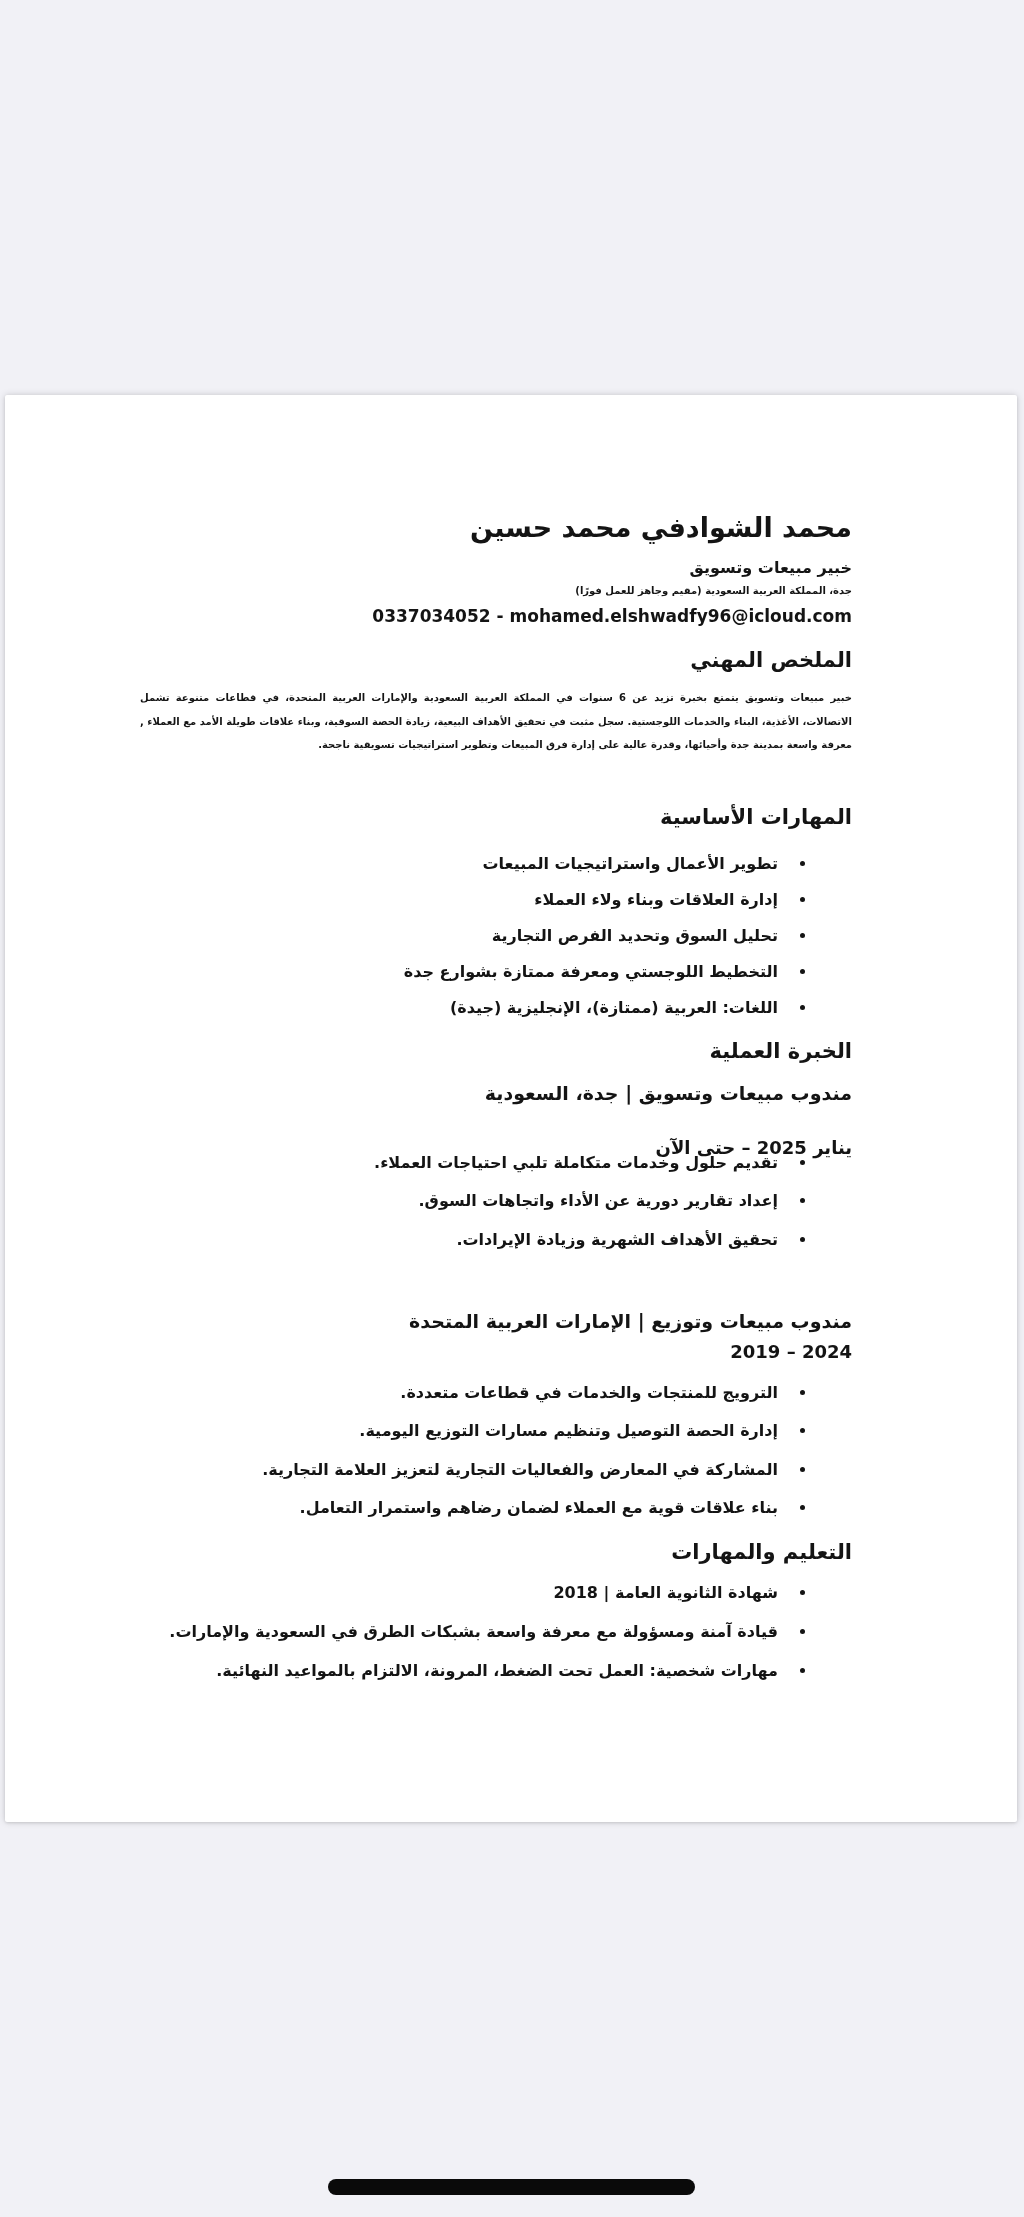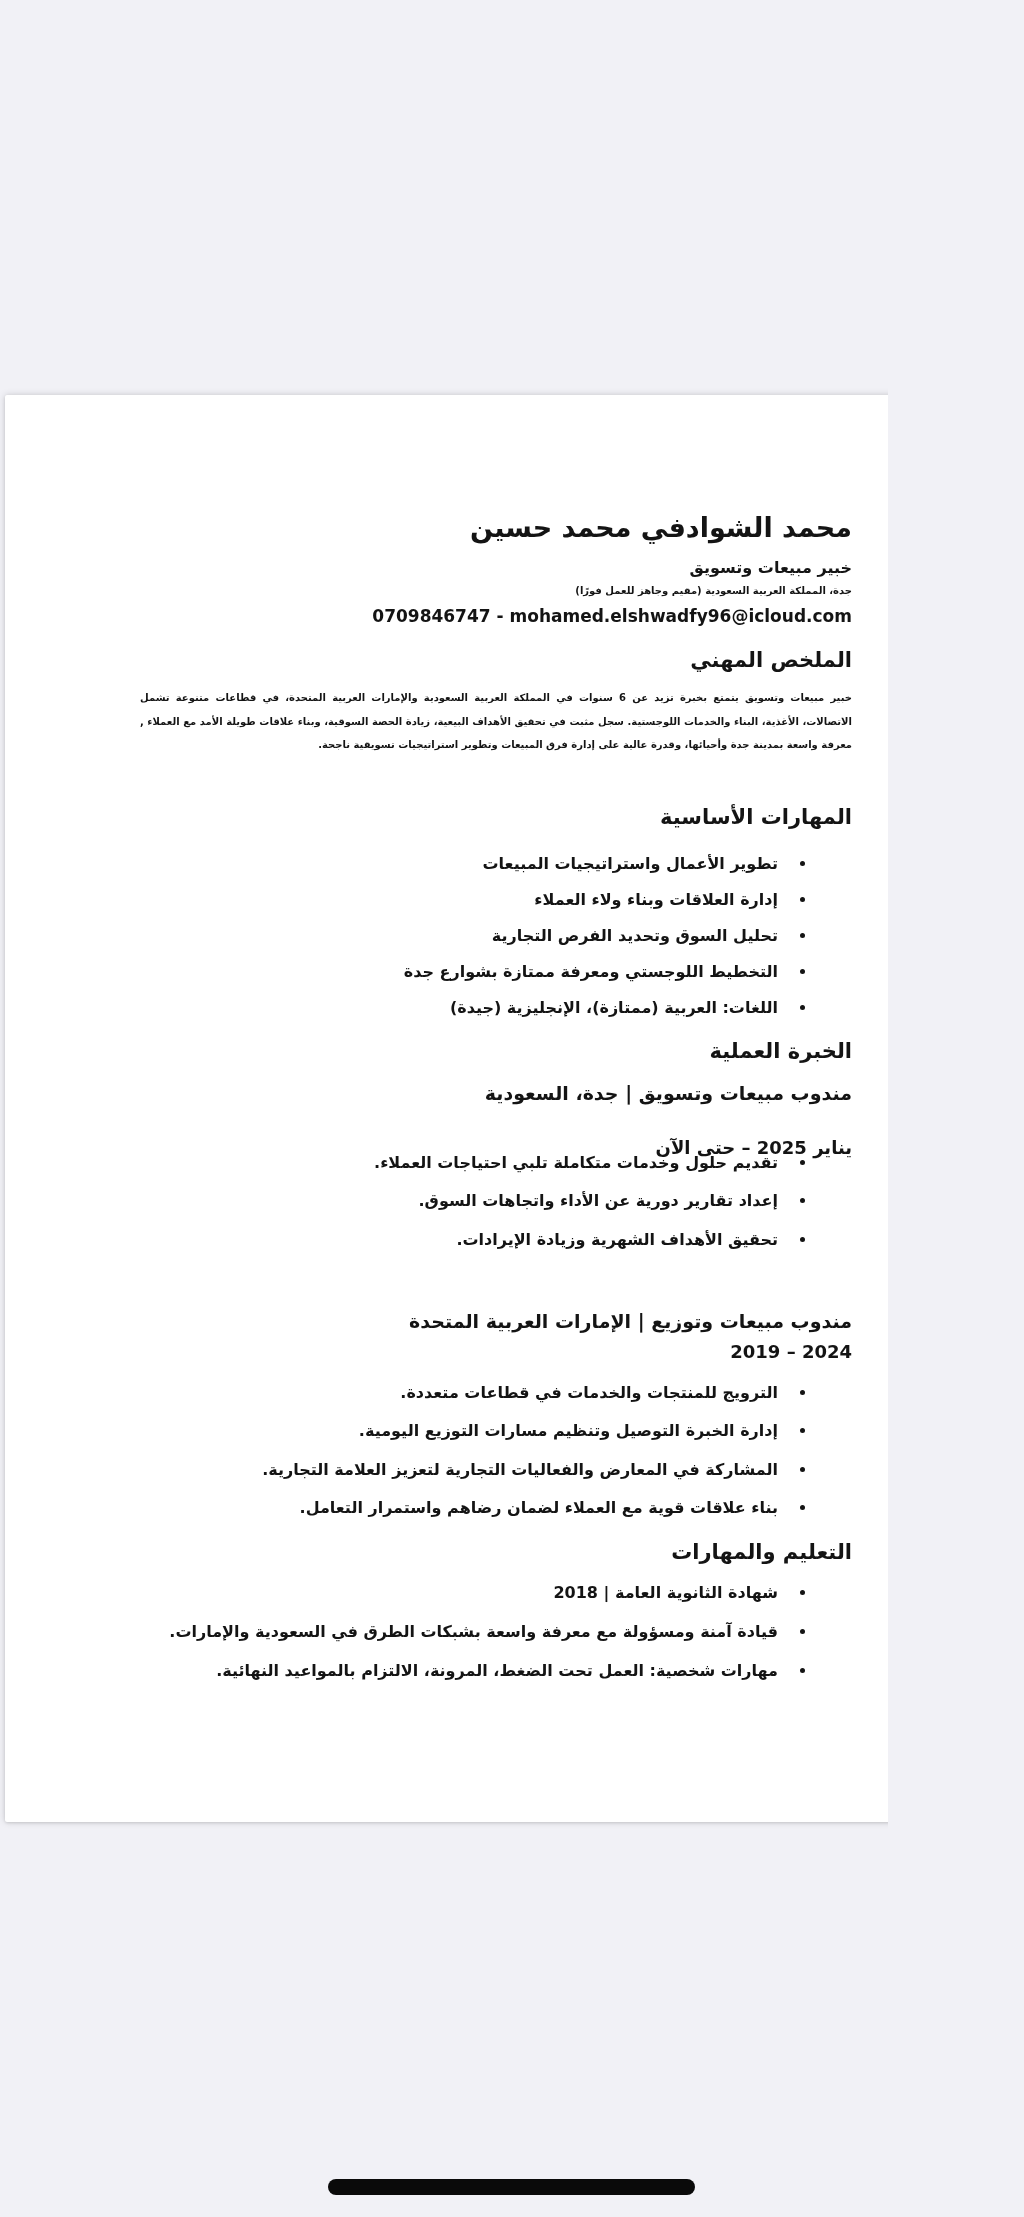--- a/index.html
+++ b/index.html
@@ -1,19 +1,19 @@
 <!DOCTYPE html>
 <html lang="ar" style="--bg: #F1F1F6; --page: #FFFFFF; --ink: #141414; --hi: #0A0A0A;"><head>
 <meta charset="utf-8">
 <style>
   * { margin: 0; padding: 0; box-sizing: border-box; }
   html, body { background: var(--bg, #F1F1F6); }
   .screen {
     position: relative;
-    width: 888px;
+    width: 1024px;
     height: 2217px;
     background: var(--bg, #F1F1F6);
     overflow: hidden;
     font-family: "DejaVu Sans", sans-serif;
   }
   .page {
     position: absolute;
     left: 5px;
     top: 395px;
     width: 1012px;
@@ -93,21 +93,21 @@
 </head>
 <body>
 
 <div class="screen">
 
   <div class="page">
 
     <div class="abs name">محمد الشوادفي محمد حسين</div>
     <div class="abs role-line">خبير مبيعات وتسويق</div>
     <div class="abs loc-line">جدة، المملكة العربية السعودية (مقيم وجاهز للعمل فورًا)</div>
-    <div class="abs contact-line" dir="auto">0709846747 - mohamed.elshwadfy96@icloud.com</div>
+    <div class="abs contact-line" dir="auto">0337034052 - mohamed.elshwadfy96@icloud.com</div>
 
     <div class="abs sec-heading h-summary">الملخص المهني</div>
     <div class="abs summary-par">خبير مبيعات وتسويق يتمتع بخبرة تزيد عن 6 سنوات في المملكة العربية السعودية والإمارات العربية المتحدة، في قطاعات متنوعة تشمل الاتصالات، الأغذية، البناء والخدمات اللوجستية. سجل مثبت في تحقيق الأهداف البيعية، زيادة الحصة السوقية، وبناء علاقات طويلة الأمد مع العملاء , معرفة واسعة بمدينة جدة وأحيائها، وقدرة عالية على إدارة فرق المبيعات وتطوير استراتيجيات تسويقية ناجحة.</div>
 
     <div class="abs sec-heading h-skills">المهارات الأساسية</div>
     <div class="bullets bl-skills">
 
         <div class="bullet-row">
           <span class="dot"></span>
           <span>تطوير الأعمال واستراتيجيات المبيعات</span>
@@ -161,21 +161,21 @@
     <div class="abs job-dates jd-2"><span dir="auto">2019 – 2024</span></div>
     <div class="bullets bl-job2">
 
         <div class="bullet-row">
           <span class="dot"></span>
           <span>الترويج للمنتجات والخدمات في قطاعات متعددة.</span>
         </div>
 
         <div class="bullet-row">
           <span class="dot"></span>
-          <span>إدارة الخبرة التوصيل وتنظيم مسارات التوزيع اليومية.</span>
+          <span>إدارة الحصة التوصيل وتنظيم مسارات التوزيع اليومية.</span>
         </div>
 
         <div class="bullet-row">
           <span class="dot"></span>
           <span>المشاركة في المعارض والفعاليات التجارية لتعزيز العلامة التجارية.</span>
         </div>
 
         <div class="bullet-row">
           <span class="dot"></span>
           <span>بناء علاقات قوية مع العملاء لضمان رضاهم واستمرار التعامل.</span>

